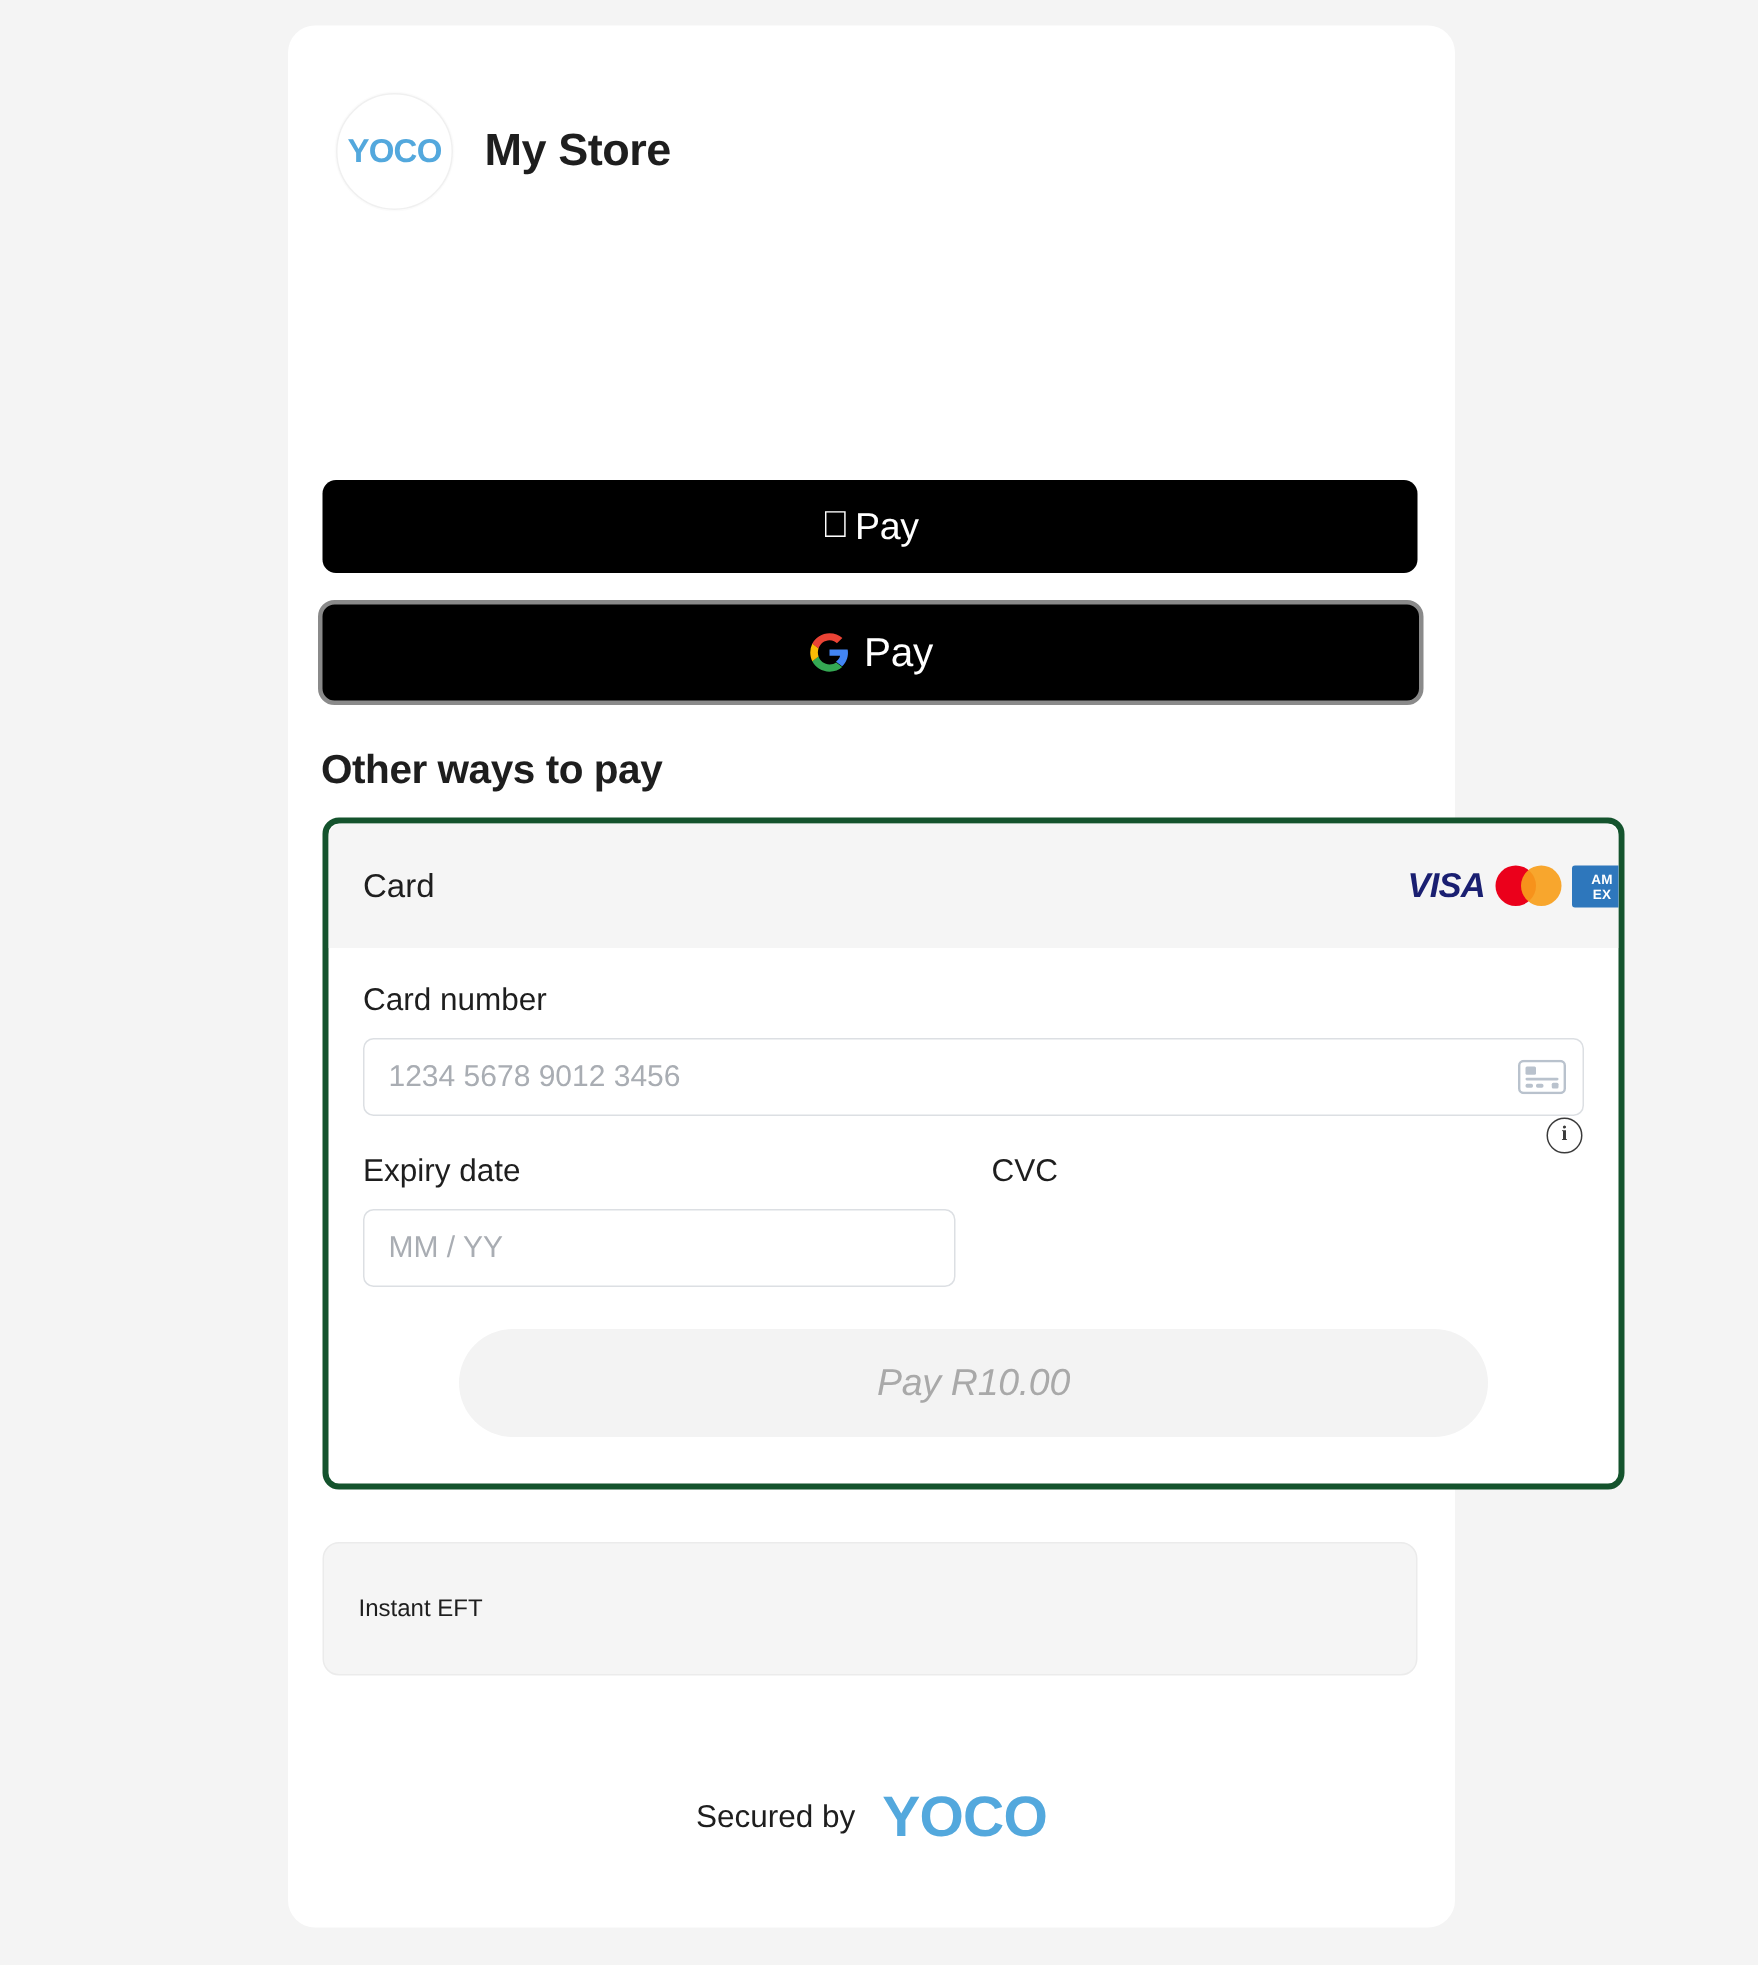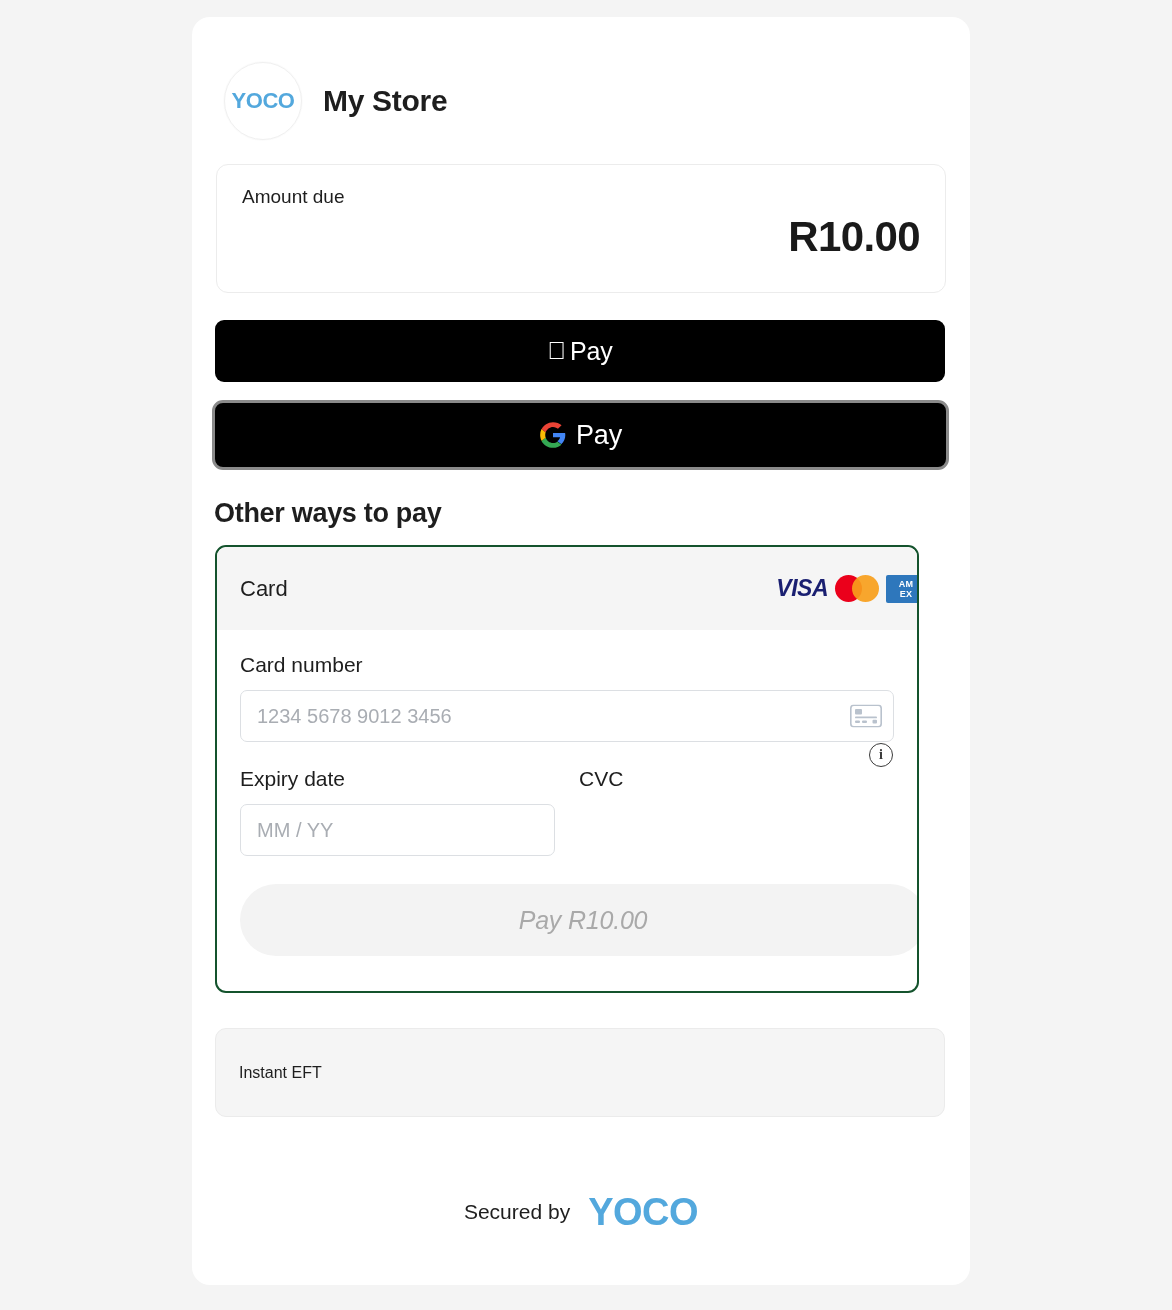--- a/index.html
+++ b/index.html
@@ -165,23 +165,23 @@
     color: #1e1e1e;
     letter-spacing: -0.3px;
     text-align: center;
   }
 
   
   .card-method {
     position: absolute;
     left: 23px;
     top: 528px;
-    width: 704px;
+    width: 868px;
     height: 448px;
-    border: 2px solid #14532d;
+    border: 4px solid #14532d;
     border-radius: 11px;
     box-sizing: border-box;
     background: #ffffff;
     overflow: hidden;
   }
   .card-method-header {
     height: 83px;
     background: #f5f5f5;
     border-radius: 9px 9px 0 0;
     display: flex;
@@ -375,24 +375,20 @@
 <div class="page">
   <div class="checkout-card">
 
     <div class="merchant-header">
       <div class="merchant-logo">
         <span class="yoco-mark">YOCO</span>
       </div>
       <div class="merchant-name">My Store</div>
     </div>
 
-    <div class="amount-panel">
-      <div class="amount-label">Amount due</div>
-      <div class="amount-value">R10.00</div>
-    </div>
 
     <button class="apple-pay-btn">
       <span class="apple-pay-label">
         <span class="apple-glyph"></span>
         <span>Pay</span>
       </span>
     </button>
 
     <div class="section-heading">Other ways to pay</div>
 

